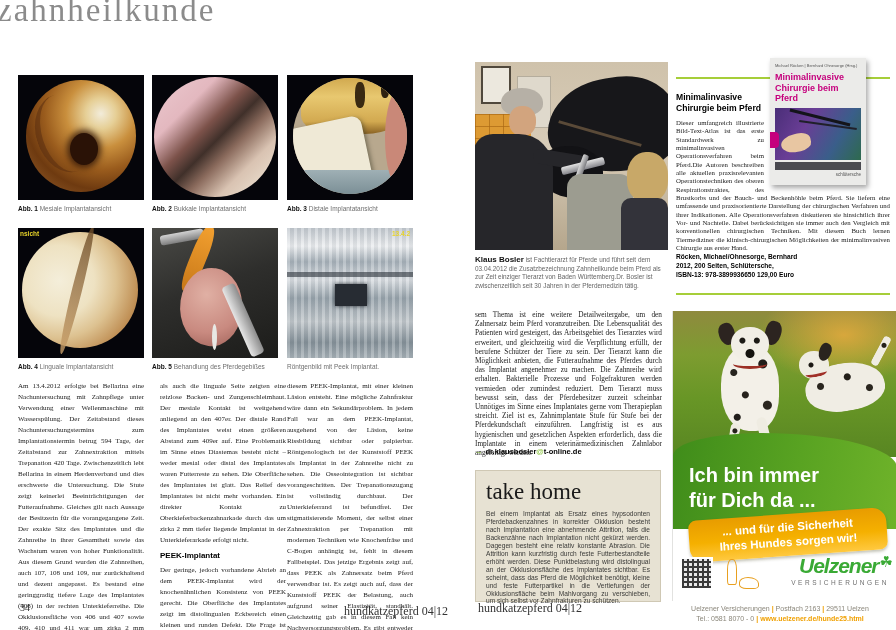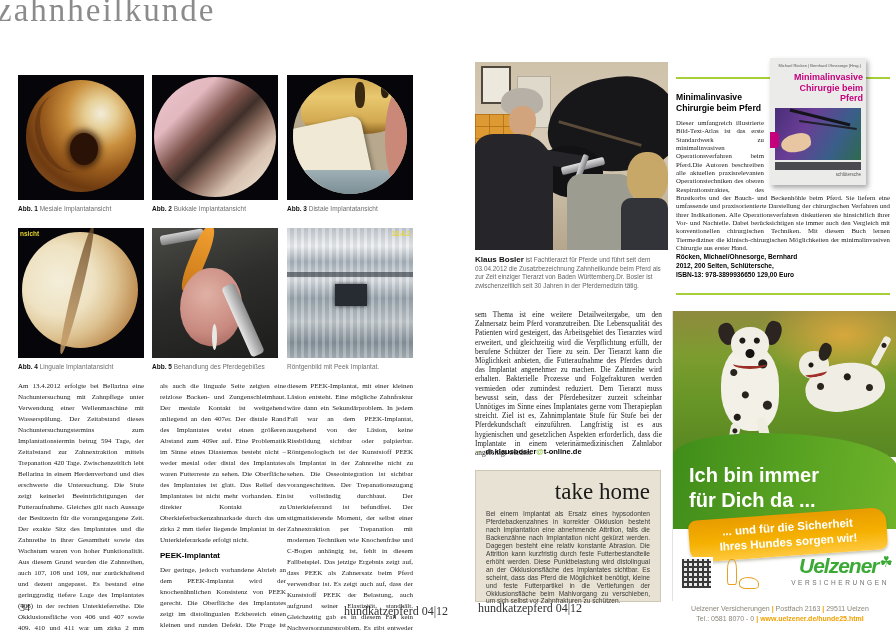--- a/index.html
+++ b/index.html
@@ -97,41 +97,41 @@
   .bio b { font-size:8px; color:#111; }
 
   
   .gline { height:2px; background:#a6ce39; }
   .book-head { left:676px; top:92px; width:100px; font-weight:bold; font-size:8.6px; line-height:10.5px; color:#000; }
   .book-body { left:676px; top:119px; width:214px; font-family:"Liberation Serif", serif; font-size:6.8px;
                line-height:8.35px; text-align:justify; color:#222; }
   .book-spacer { float:right; width:126px; height:68px; }
   .book-cite { left:676px; top:253px; width:214px; font-weight:bold; font-size:6.6px; line-height:8.8px; color:#000; }
 
-  .cover { left:770px; top:58px; width:96px; height:127px; background:#ebebe9; box-shadow:2px 3px 5px rgba(0,0,0,.35); overflow:hidden;text-align:right; }
+  .cover { left:770px; top:58px; width:96px; height:127px; background:#ebebe9; box-shadow:2px 3px 5px rgba(0,0,0,.35); overflow:hidden; }
   .cover-authors { position:absolute; left:5px; top:5px; width:86px; font-size:4px; color:#555; }
   .cover-title { position:absolute; left:5px; top:14px; width:88px; font-weight:bold; font-size:9px; line-height:10.5px; color:#c5007d; }
   .cover-photo { position:absolute; left:5px; top:50px; width:86px; height:52px;
      background:linear-gradient(120deg,#4a2e78 0%, #6a3e96 35%, #3a5e8a 70%, #2e6a4e 100%); }
   .cover-hand { position:absolute; left:6px; top:26px; width:30px; height:18px; background:#e8c6a2; border-radius:50% 40% 40% 50%; transform:rotate(-12deg); }
   .cover-rod1 { position:absolute; left:14px; top:8px; width:62px; height:3px; background:#14141a; transform:rotate(14deg); }
   .cover-rod2 { position:absolute; left:24px; top:16px; width:58px; height:2px; background:#20202a; transform:rotate(8deg); }
   .cover-bar { position:absolute; left:5px; top:104px; width:86px; height:8px; background:#4a4a50; }
   .cover-pub { position:absolute; right:5px; top:114px; font-size:4.5px; color:#555; }
   .cover-tab { position:absolute; left:0; top:74px; width:9px; height:16px; background:#c5007d; border-radius:0 4px 4px 0; }
 
   
   .main-text { left:475px; top:310px; width:187px; font-family:"Liberation Serif", serif; font-size:7.3px;
                line-height:9.2px; text-align:justify; color:#222; }
   .email { left:475px; top:447px; font-size:7.5px; font-weight:bold; color:#000; }
   .email .arrow { color:#8cc63f; font-weight:bold; margin-right:3px; }
   .email .at { color:#8cc63f; }
 
   .takehome { left:475px; top:470px; width:186px; height:132px; background:#e7e2d3; border:1px solid #cfc8b4; padding:8px 10px; }
-  .takehome-title { text-align:right; font-family:"Liberation Serif", serif; font-size:23px; color:#1a1a1a; margin-bottom:5px; }
+  .takehome-title { text-align:left; font-family:"Liberation Serif", serif; font-size:23px; color:#1a1a1a; margin-bottom:5px; }
   .takehome-body { font-size:6.6px; line-height:7.95px; text-align:justify; color:#3a3a38; }
 
   
   .ad { left:672px; top:311px; width:224px; height:290px; background:#fff; overflow:hidden; border-left:1px solid #e2e2e0; }
   .ad-photo { position:absolute; left:0; top:0; width:224px; height:146px;
      background:linear-gradient(180deg,#8f8a3e 0%, #7d9c30 30%, #689626 60%, #588622 100%); overflow:hidden; }
   .ad-glow { position:absolute; left:86px; top:-24px; width:170px; height:96px;
      background:radial-gradient(closest-side, rgba(236,172,62,.8), transparent); }
   .dog1-body { position:absolute; left:48px; top:34px; width:58px; height:86px; background:#f3f0e8; border-radius:46% 46% 40% 48%;
      background-image:

